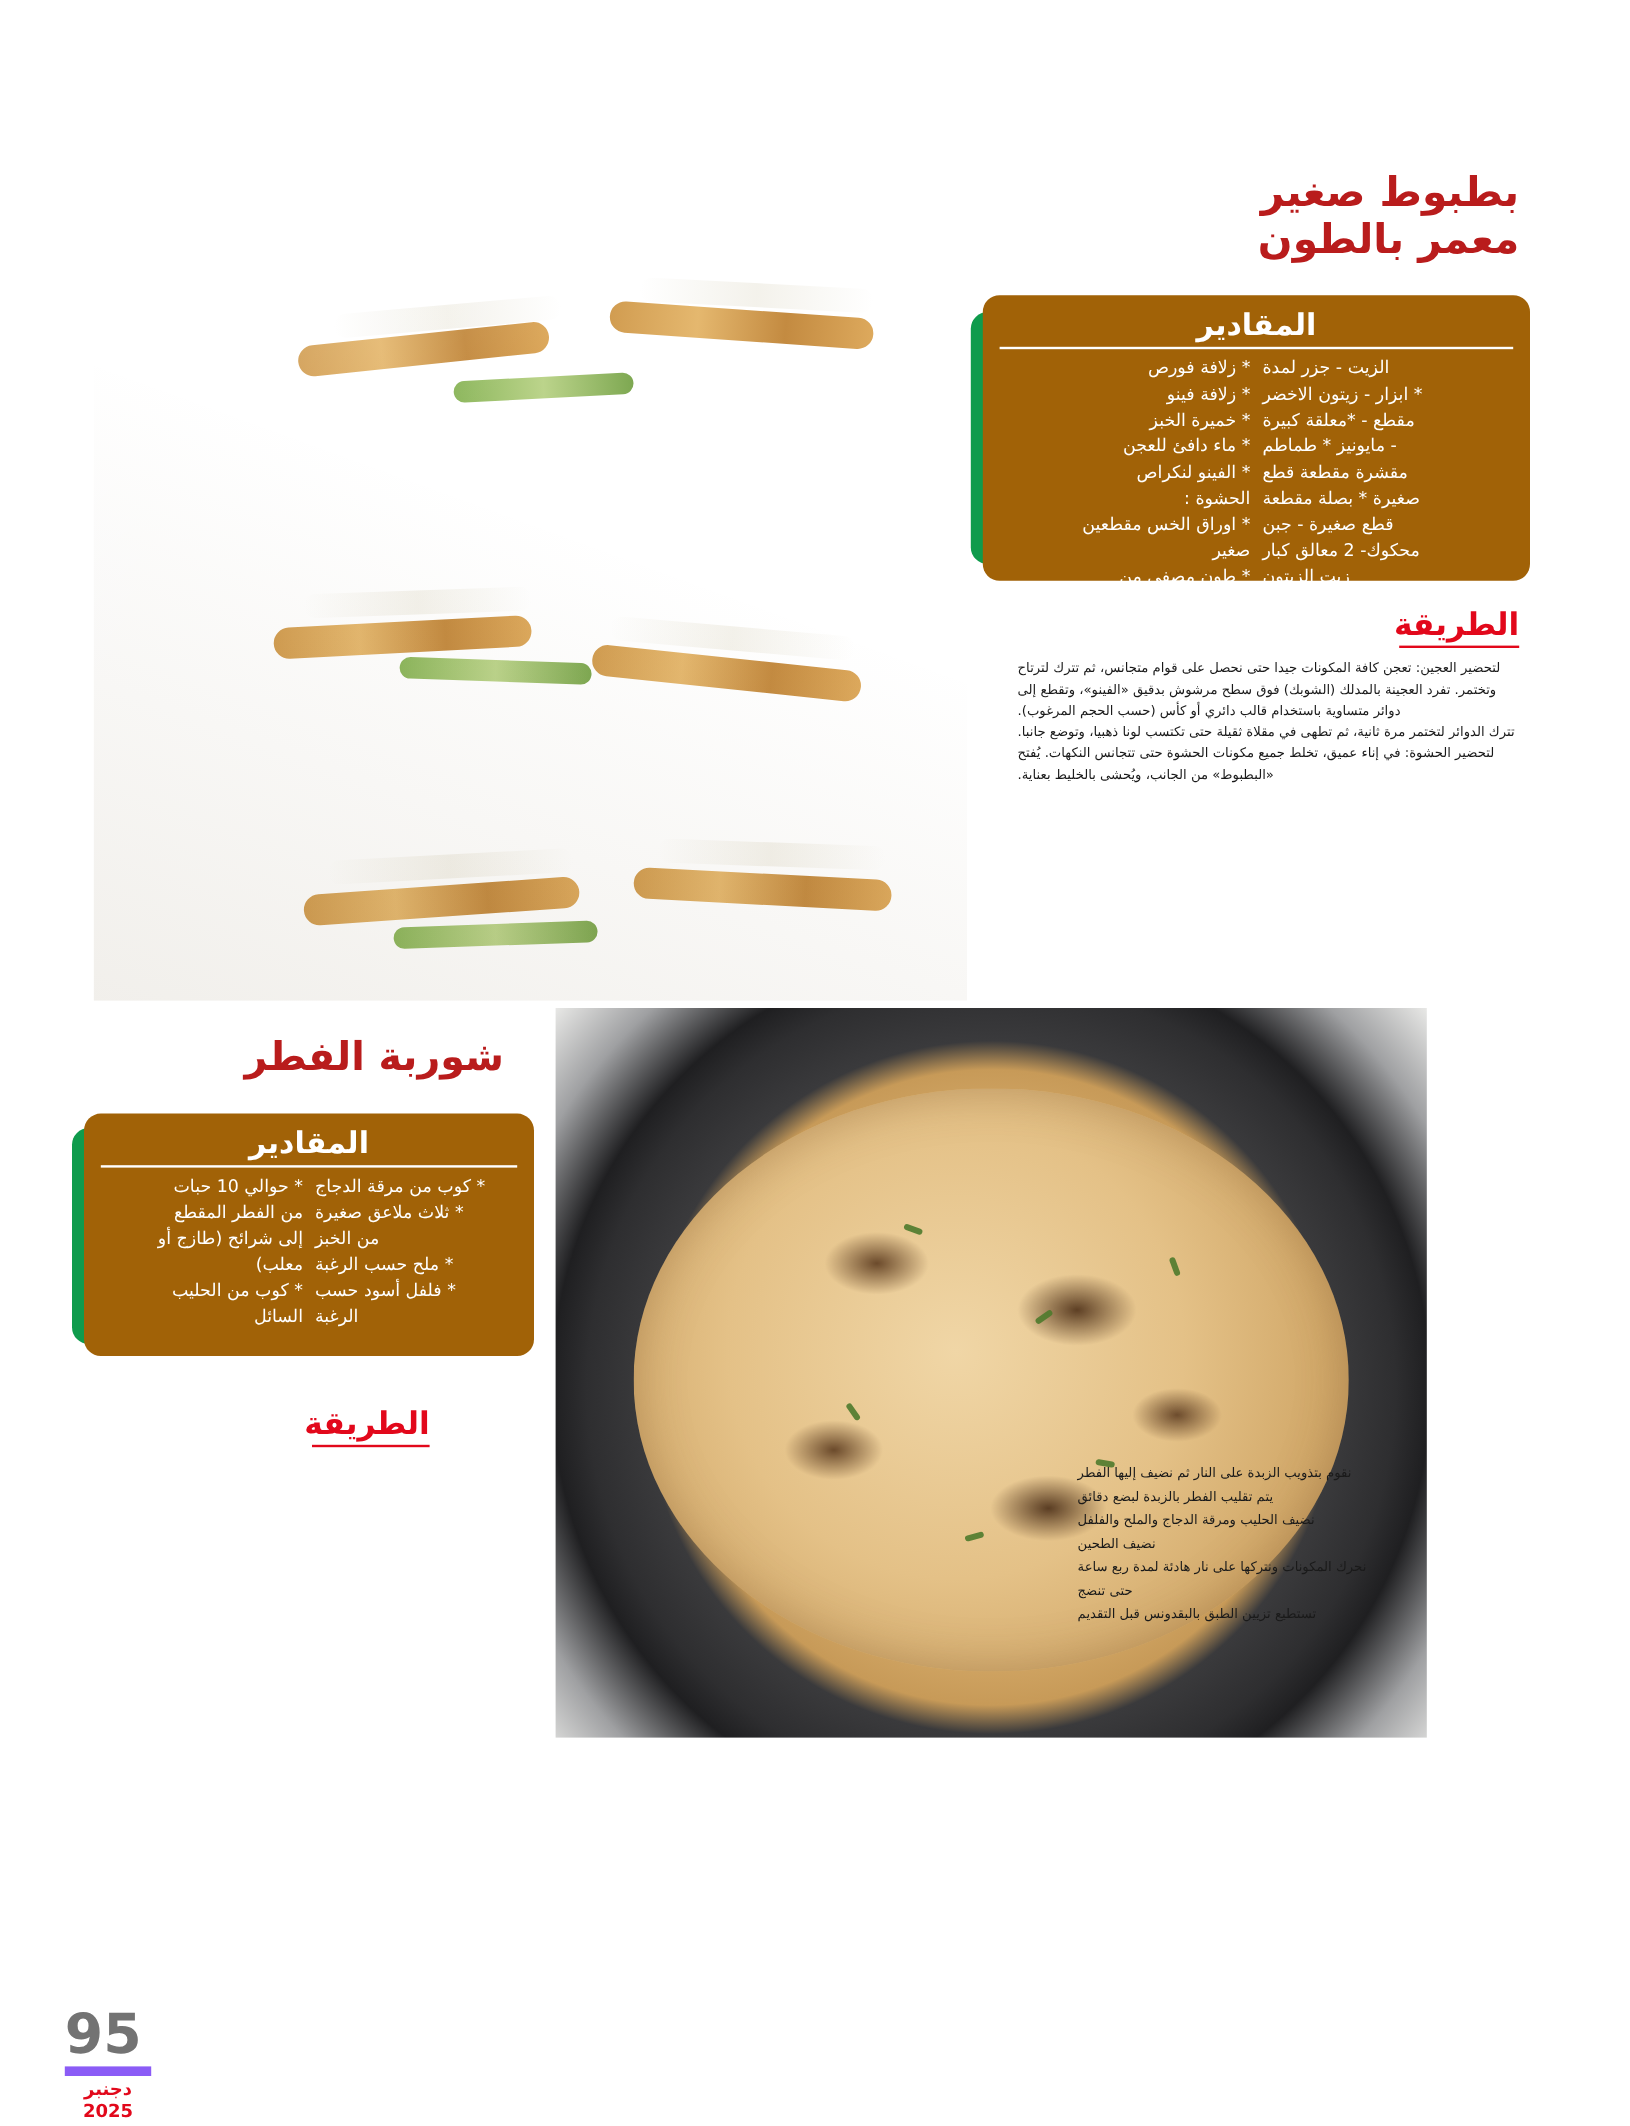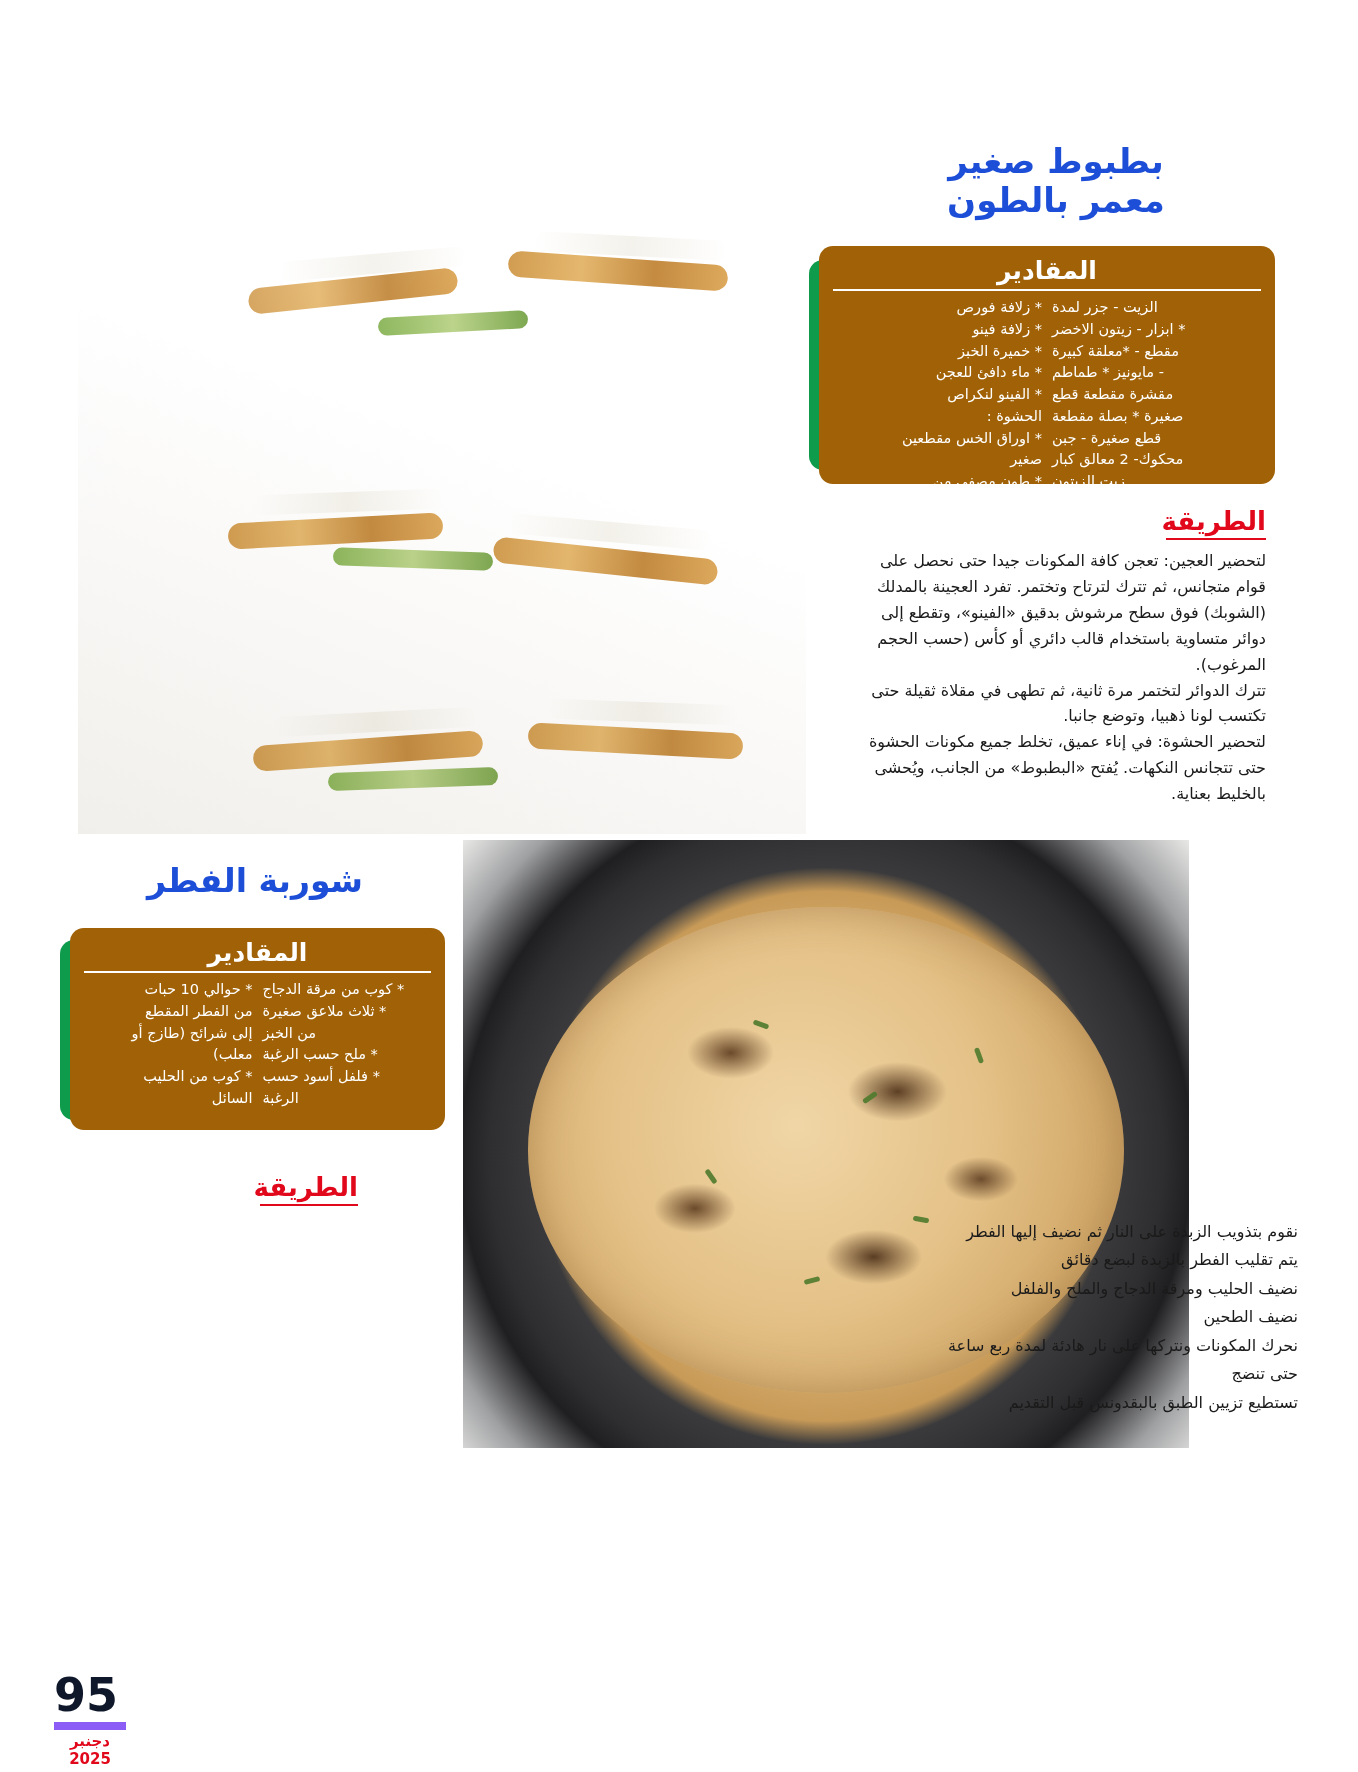--- a/index.html
+++ b/index.html
@@ -45,39 +45,39 @@
     font-size: 14.5px;
     line-height: 1.5;
   }
   .ing-col { flex: 1; }
   .ing-col div { text-align: right; }
   .ing-col.left div { text-align: left; }
 
   
   .recipe-title {
     position: absolute;
-    color: #1d4ed8;
+    color: #b91c1c;
     font-weight: bold;
-    text-align: center;
+    text-align: right;
     line-height: 1.15;
   }
   .method-title {
     position: absolute;
     color: #e2081b;
     font-weight: bold;
     font-size: 26px;
     border-bottom: 2px solid #e2081b;
     padding-bottom: 2px;
   }
   .method-body {
     position: absolute;
-    font-size: 16px;
+    font-size: 11px;
     line-height: 1.62;
     color: #1a1a1a;
-    text-align: right;
+    text-align: left;
   }
 
   
   .photo { position: absolute; overflow: hidden; }
 
   
   #photo-tuna-sandwiches {
     left: 78px; top: 118px; width: 728px; height: 716px;
     background:
       radial-gradient(ellipse 120px 80px at 28% 22%, #efe6cf 0%, #e3d3ae 45%, rgba(227,211,174,0) 70%),
@@ -131,21 +131,21 @@
     box-shadow: inset 0 0 40px rgba(120,80,40,.35);
   }
   #photo-mushroom-soup .herb {
     position: absolute; width: 16px; height: 5px; border-radius: 3px;
     background: #4e7a2c; opacity: .9;
   }
 
   
   .page-number {
     position: absolute; left: 54px; top: 1672px;
-    color: #0f172a; font-weight: bold; font-size: 46px; line-height: 1;
+    color: #737373; font-weight: bold; font-size: 46px; line-height: 1;
   }
   .page-date {
     position: absolute; left: 54px; top: 1722px;
     color: #e2081b; font-weight: bold; font-size: 15px;
     border-top: 8px solid #8b5cf6; padding-top: 2px; width: 72px; text-align: center;
   }
 </style>
 </head>
 <body>
 

